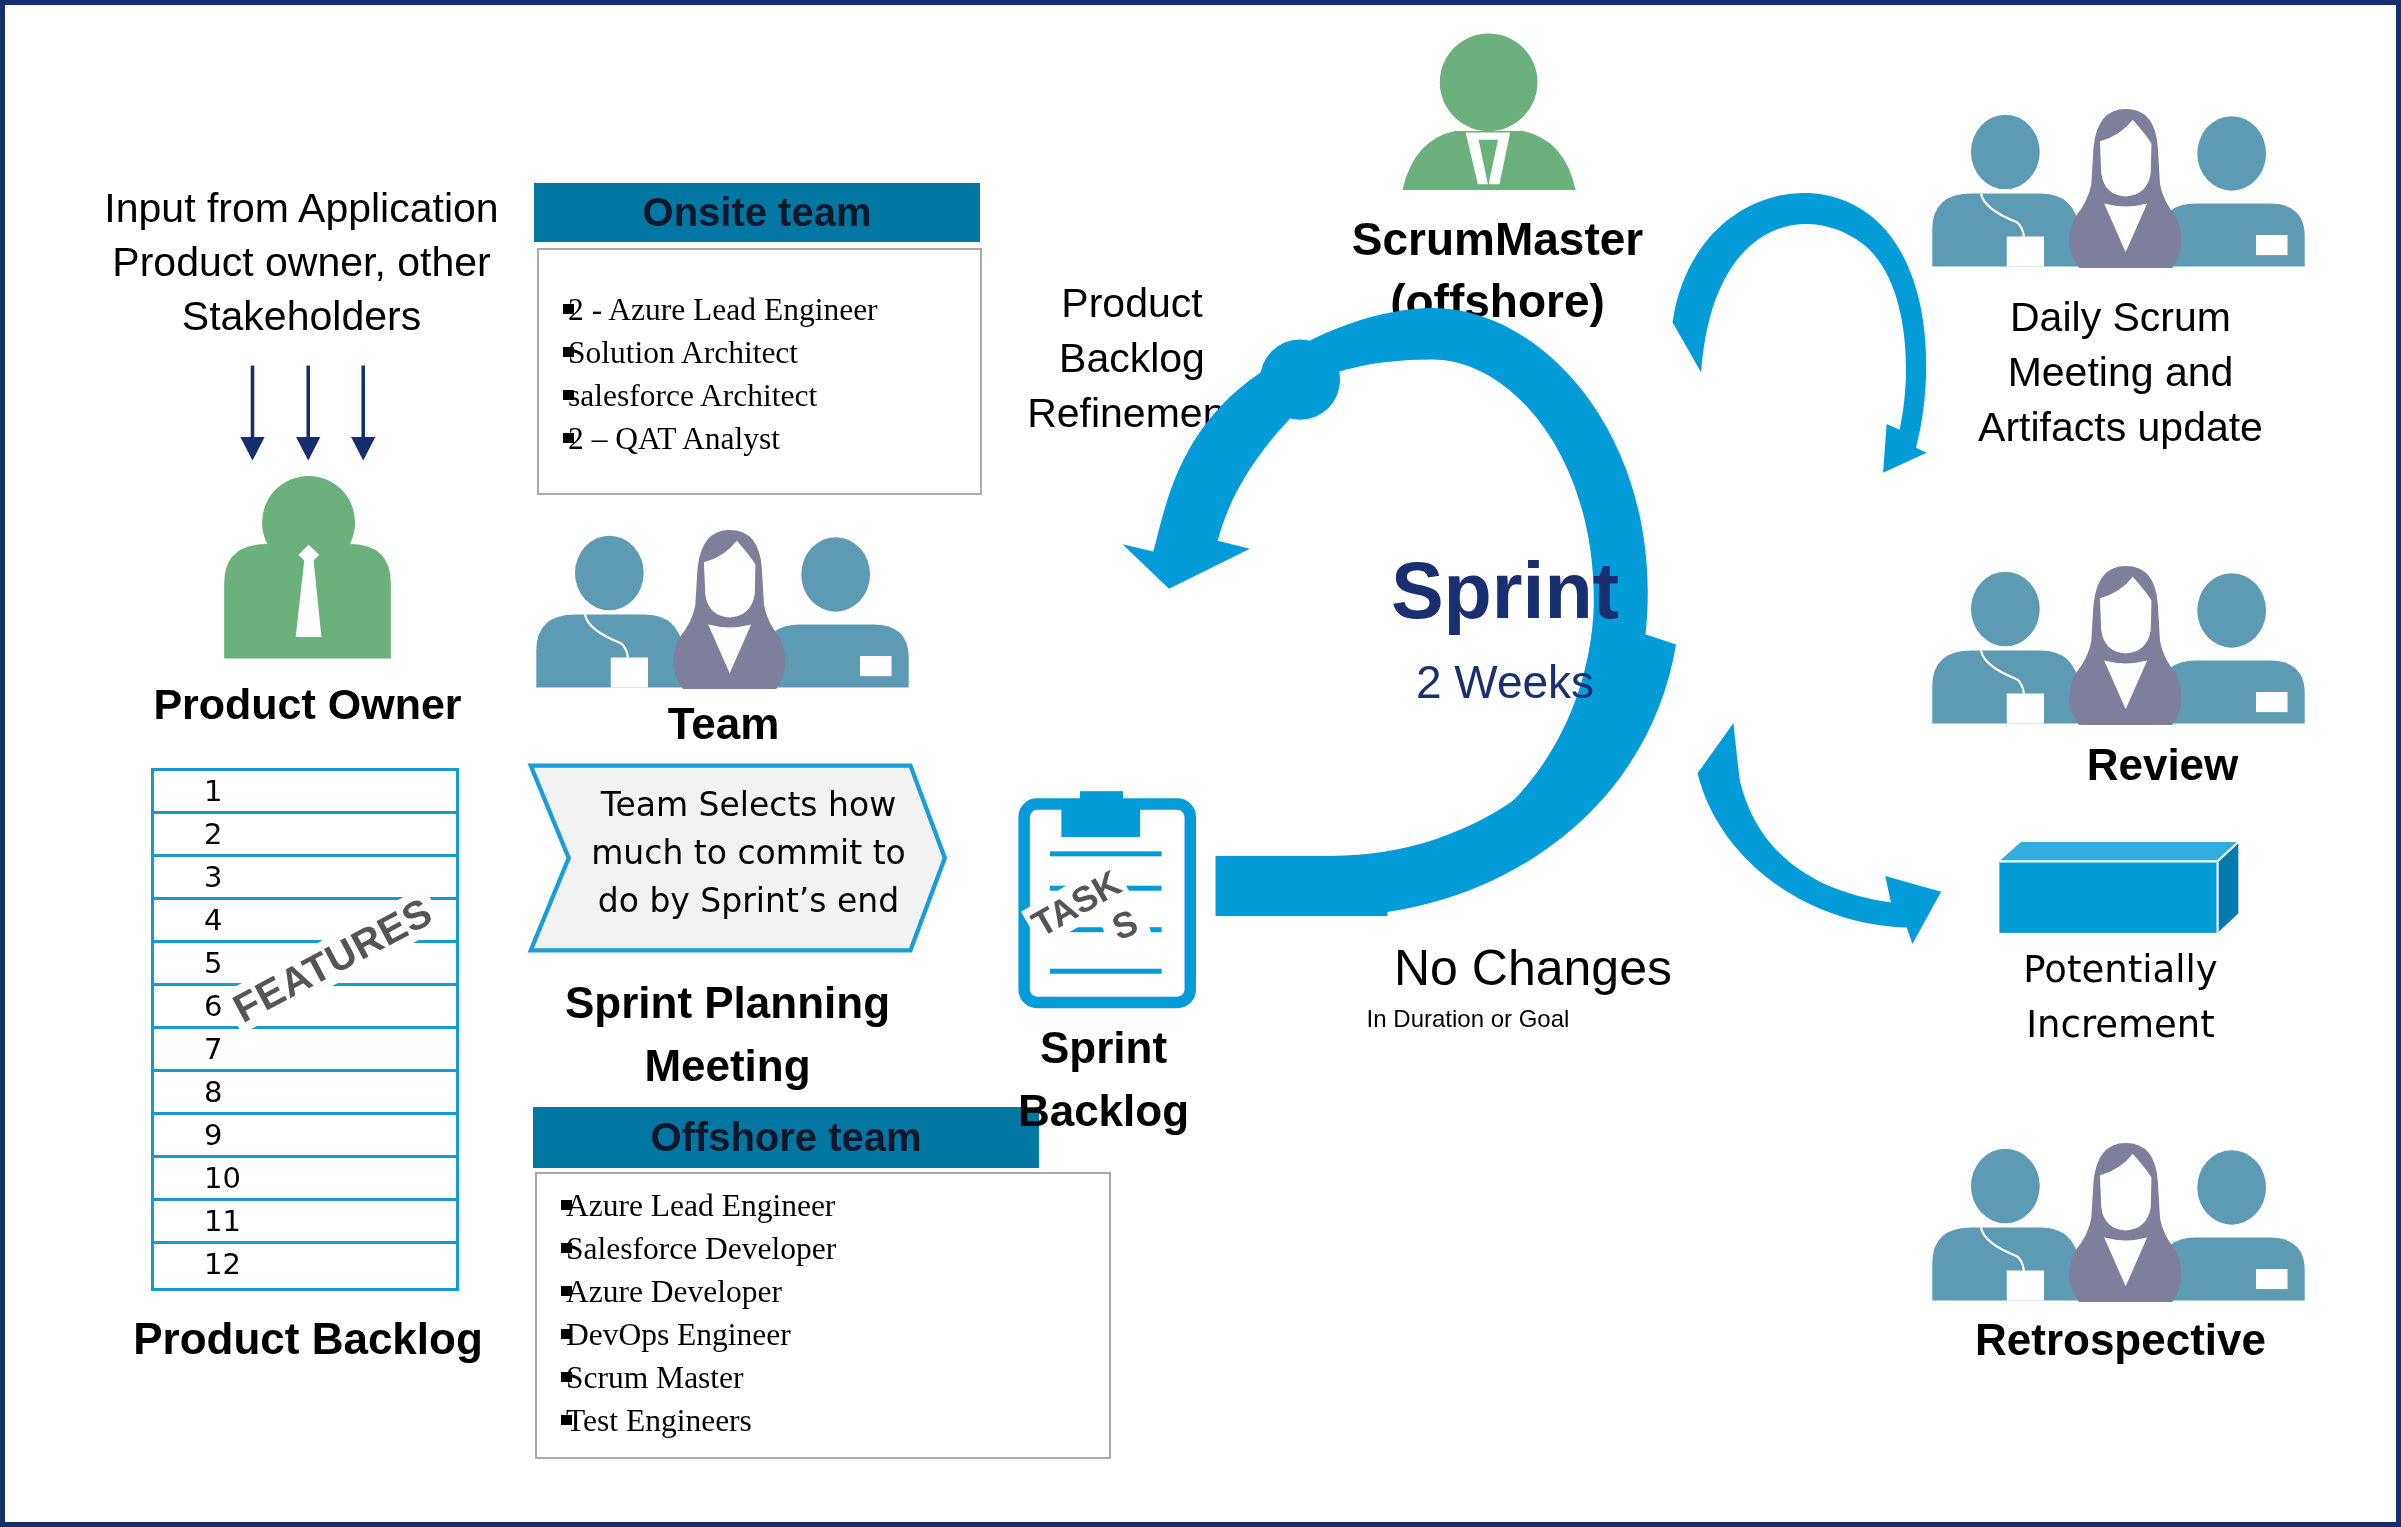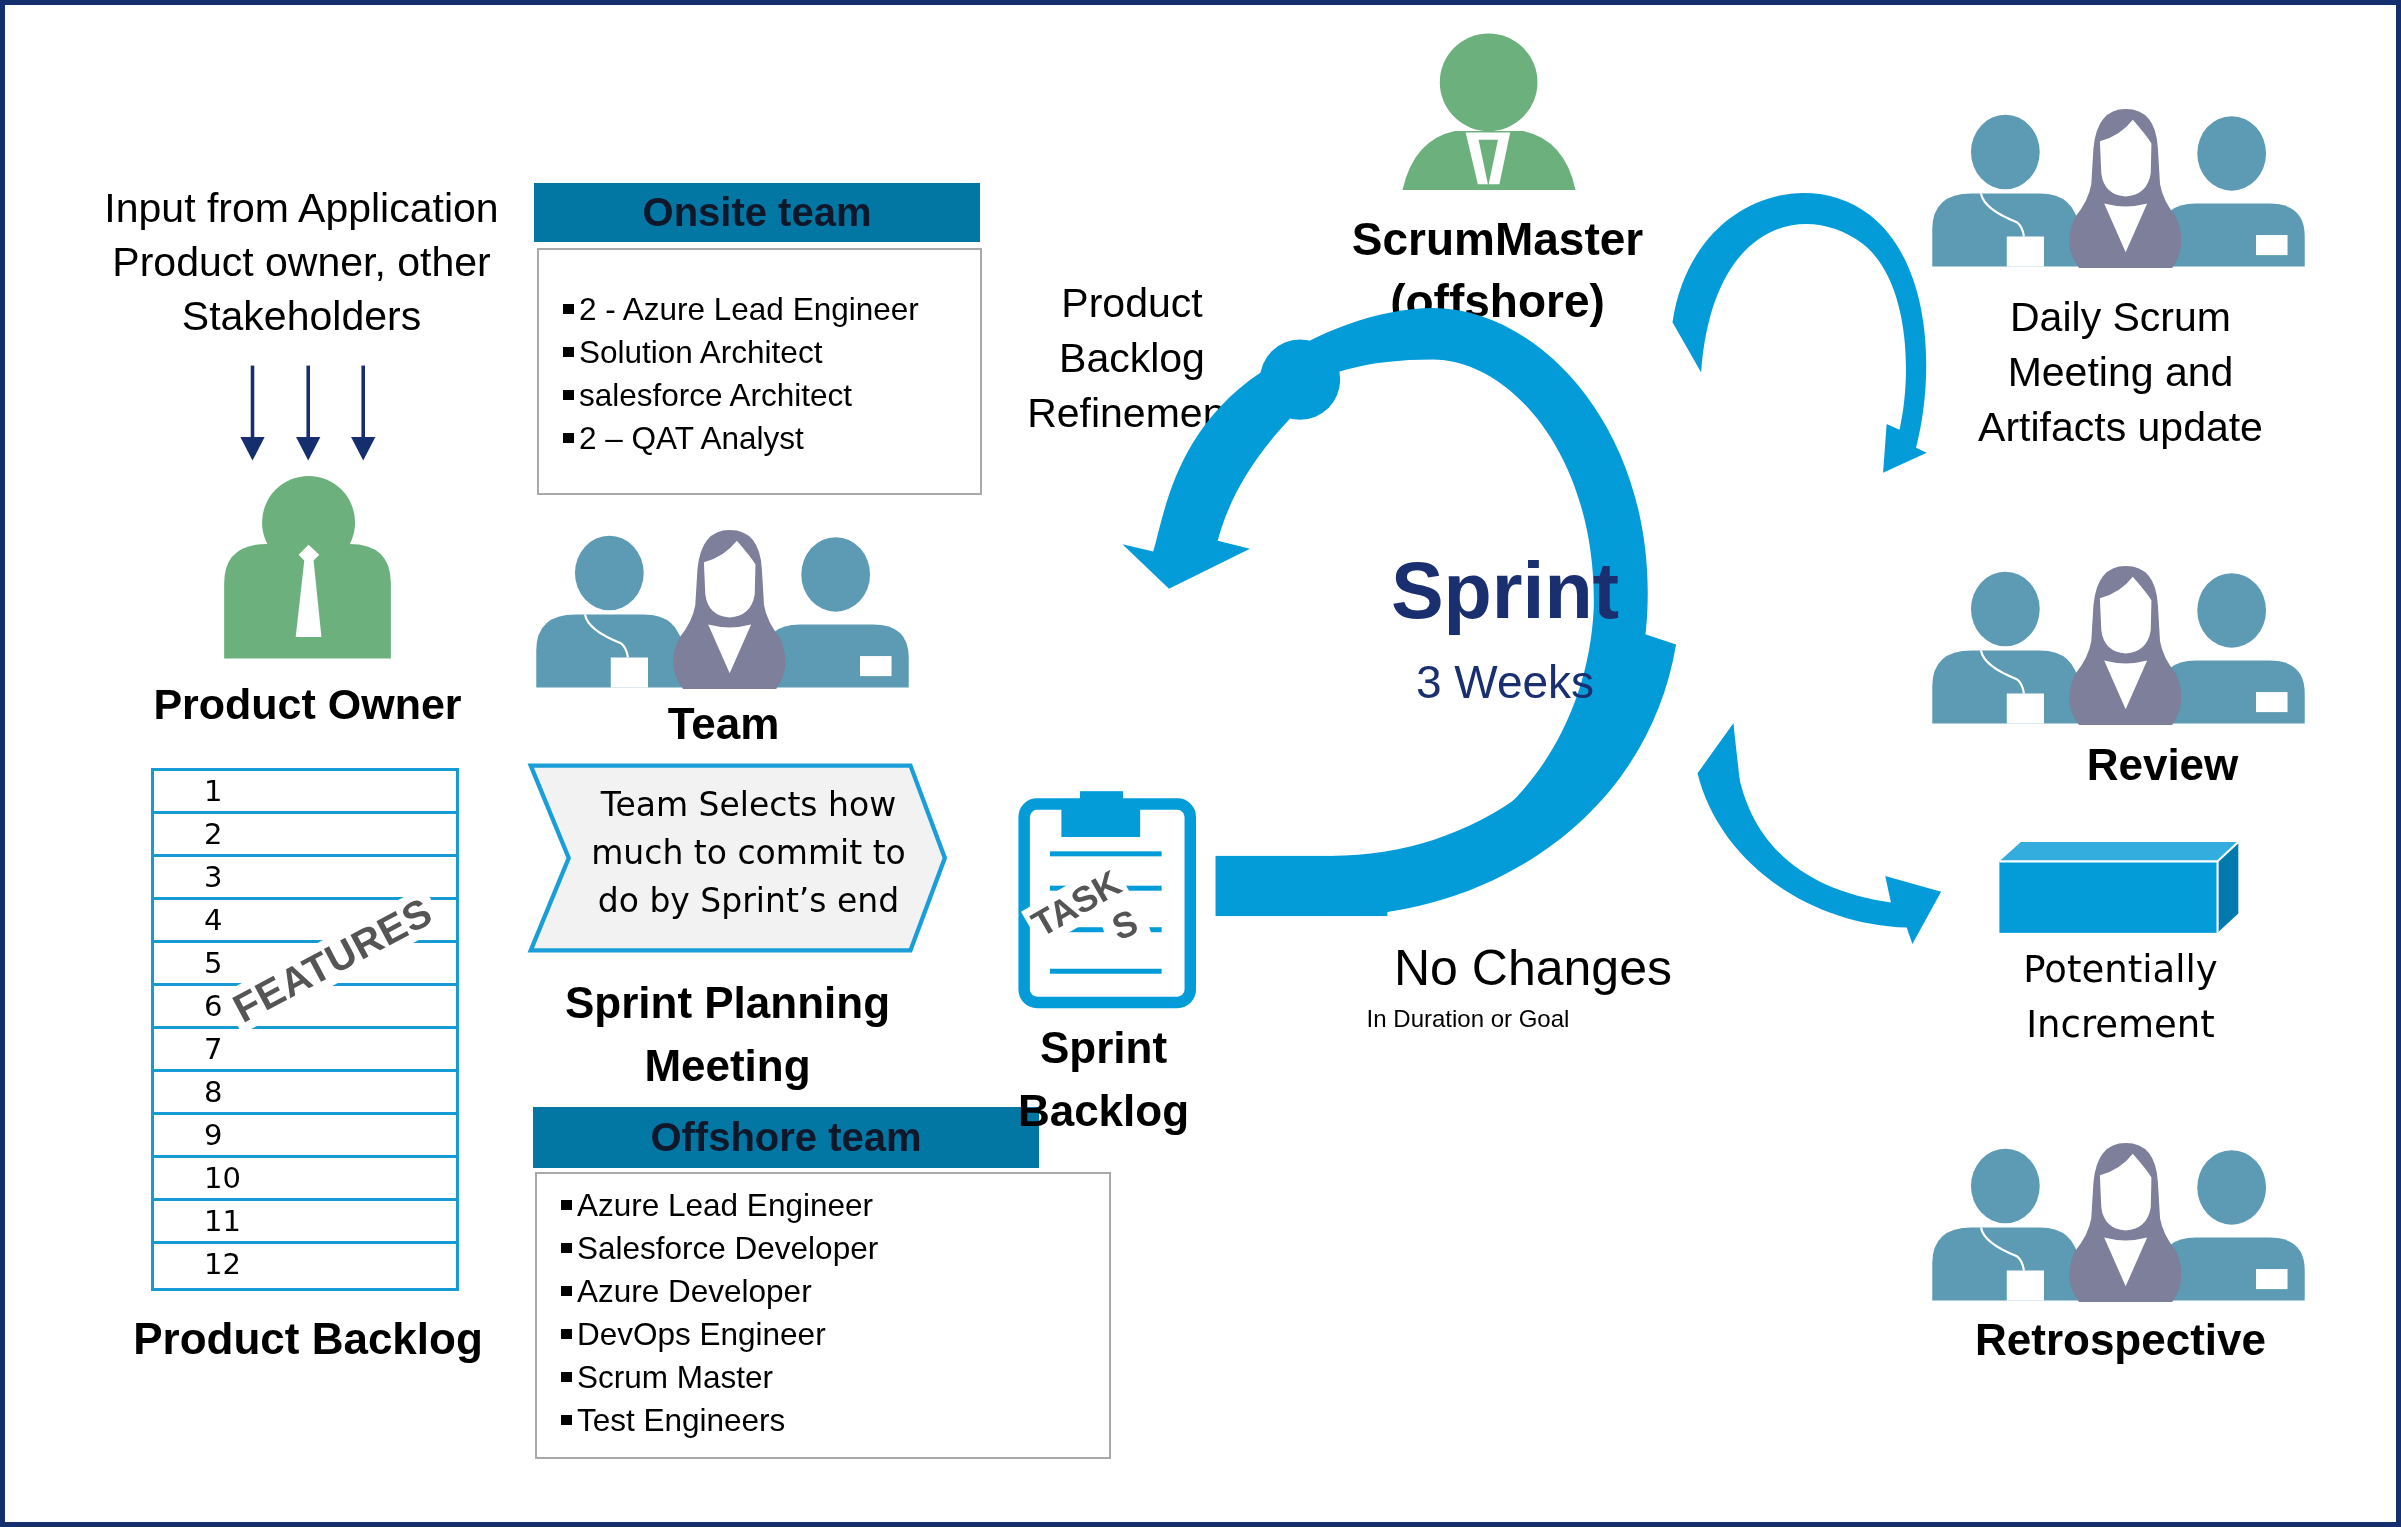--- a/index.html
+++ b/index.html
@@ -6,21 +6,21 @@
   body { width:2401px; height:1527px; position:relative; overflow:hidden;
          font-family:"Liberation Sans", "DejaVu Sans", sans-serif; color:#000; }
   .frame { position:absolute; left:0; top:0; width:2401px; height:1527px;
            box-sizing:border-box; border:5.7px solid #142e6e; }
   .abs { position:absolute; }
   .txt { text-align:center; line-height:1.32; }
   .bold { font-weight:bold; }
   .hdr { background:#0277a3; color:#0f172a; font-weight:bold; text-align:center; }
   .box { border:2.1px solid #a9a9a9; background:#fff; box-sizing:border-box; }
   .box ul { list-style:none; margin:0; padding:0; }
-  .box li { position:relative; padding-left:40px; white-space:nowrap; }
+  .box li { position:relative; padding-left:29px; white-space:nowrap;font-family:Liberation Serif, serif; }
   .box li::before { content:""; position:absolute; left:24px; width:10.7px; height:10.7px; background:#000; }
   svg { position:absolute; overflow:visible; }
   .backlog-row { position:absolute; left:0; width:100%; box-sizing:border-box;
                  border-bottom:3.6px solid #159ad6; }
   .backlog-num { position:absolute; left:50px; font-size:29px; font-family:"DejaVu Sans", sans-serif; }
 </style>
 <style>.box li::before{top:calc(50% - 5.7px);}</style></head>
 <body>
 
 <div class="frame"></div>
@@ -208,21 +208,21 @@
     <path d="M2335,450
       C2360,280 2520,230 2610,300
       C2700,370 2700,530 2675,625
       L2690,632 L2629,660 L2634,592 L2652,600
       C2670,520 2665,390 2600,340
       C2520,280 2390,310 2375,520 Z"></path>
   </g>
 </svg>
 
 <div class="abs txt bold" style="left:1333px; top:544px; width:344px; font-size:79px; color:#1a2f70; line-height:93px;">Sprint</div>
-<div class="abs txt" style="left:1333px; top:652px; width:344px; font-size:46px; color:#1a2f70;">3 Weeks</div>
+<div class="abs txt" style="left:1333px; top:652px; width:344px; font-size:46px; color:#1a2f70;">2 Weeks</div>
 
 <div class="abs txt" style="left:1311px; top:935px; width:444px; font-size:50px;">No Changes</div>
 <div class="abs txt" style="left:1246px; top:1003px; width:444px; font-size:24px;">In Duration or Goal</div>
 
 <svg style="left:1932px; top:109px;" width="373" height="159" viewBox="0 0 520 222" class="team-svg">
   <g>
     <ellipse cx="102" cy="60" rx="48" ry="52" fill="#5c9bb3"></ellipse>
     <path d="M0,220 L0,168 Q0,118 55,118 L150,118 Q200,118 205,168 L205,220 Z" fill="#5c9bb3"></path>
     <path d="M68,118 Q72,140 118,158 Q126,164 128,178" fill="none" stroke="#fff" stroke-width="3"></path>
     <rect x="104" y="178" width="52" height="42" fill="#fff"></rect>

